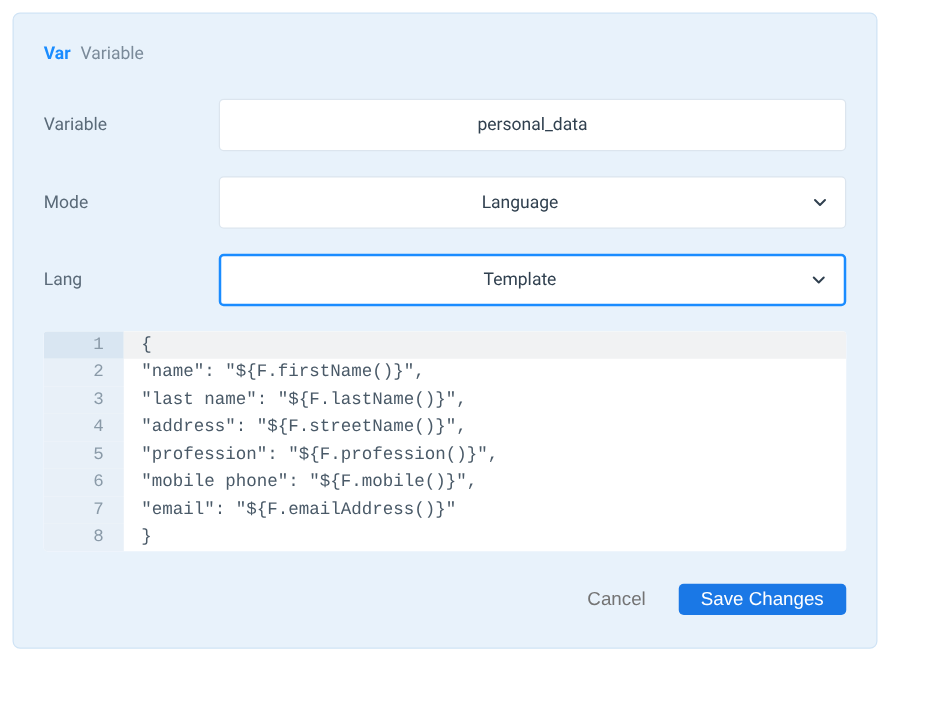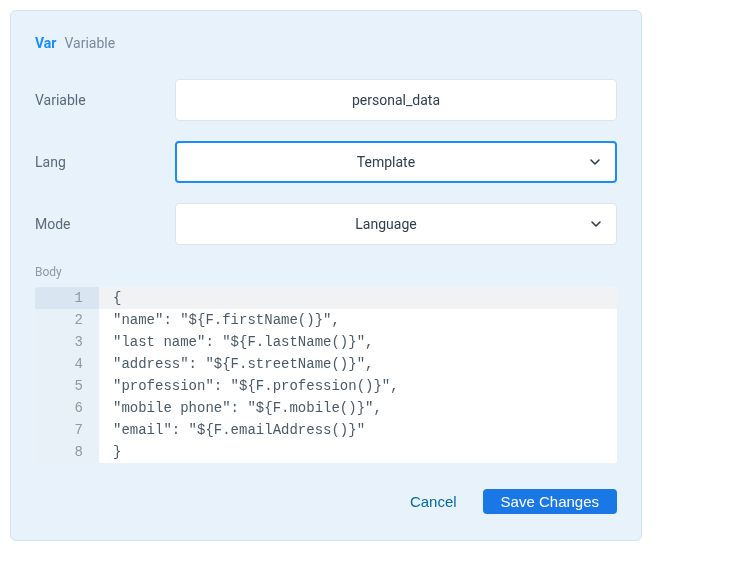--- a/index.html
+++ b/index.html
@@ -6,21 +6,21 @@
       box-sizing: border-box;
       margin: 0;
       padding: 0;
     }
     body {
       font-family: -apple-system, BlinkMacSystemFont, "Segoe UI", Roboto, Helvetica, Arial, sans-serif;
       background: #fff;
       padding: 10px;
     }
     .panel {
-      width: 632px;
+      width: 692px;
       background: #e8f2fb;
       border: 1px solid #cfe3f5;
       border-radius: 6px;
       padding: 24px 24px 20px 24px;
     }
     .panel-header {
       display: flex;
       align-items: baseline;
       gap: 8px;
       margin-bottom: 28px;
@@ -115,21 +115,21 @@
     }
     .footer {
       display: flex;
       justify-content: flex-end;
       align-items: center;
       gap: 20px;
     }
     .btn-cancel {
       background: transparent;
       border: none;
-      color: #0369a1;
+      color: #737373;
       font-size: 15px;
       font-weight: 500;
       cursor: pointer;
       padding: 10px 6px;
     }
     .btn-save {
       background: #1a78e6;
       border: none;
       color: #fff;
       font-size: 15px;
@@ -150,44 +150,43 @@
   </div>
 
   <div class="form-row">
     <div class="form-label">Variable</div>
     <div class="form-control">
       <span class="input-text">personal_data</span>
     </div>
   </div>
 
   <div class="form-row">
+    <div class="form-label">Mode</div>
+    <div class="form-control">
+      <span class="input-text">Language</span>
+      <span class="chevron">
+        <svg viewBox="0 0 12 12" width="12" height="12">
+            <path d="M2 4 L6 8 L10 4" fill="none" stroke="#30404f" stroke-width="1.6" stroke-linecap="round" stroke-linejoin="round"></path>
+          </svg>
+      </span>
+    </div>
+  </div>
+
+  <div class="form-row">
     <div class="form-label">Lang</div>
     <div class="form-control focused">
       <span class="input-text">Template</span>
       <span class="chevron">
         <svg viewBox="0 0 12 12" width="12" height="12">
             <path d="M2 4 L6 8 L10 4" fill="none" stroke="#30404f" stroke-width="1.6" stroke-linecap="round" stroke-linejoin="round"></path>
           </svg>
       </span>
     </div>
   </div>
 
-  <div class="form-row">
-    <div class="form-label">Mode</div>
-    <div class="form-control">
-      <span class="input-text">Language</span>
-      <span class="chevron">
-        <svg viewBox="0 0 12 12" width="12" height="12">
-            <path d="M2 4 L6 8 L10 4" fill="none" stroke="#30404f" stroke-width="1.6" stroke-linecap="round" stroke-linejoin="round"></path>
-          </svg>
-      </span>
-    </div>
-  </div>
-
-  <div class="body-label">Body</div>
 
   <div class="code-editor">
     <div class="code-row active">
       <div class="gutter">1</div>
       <div class="code-line">{</div>
     </div>
     <div class="code-row">
       <div class="gutter">2</div>
       <div class="code-line">"name": "${F.firstName()}",</div>
     </div>

